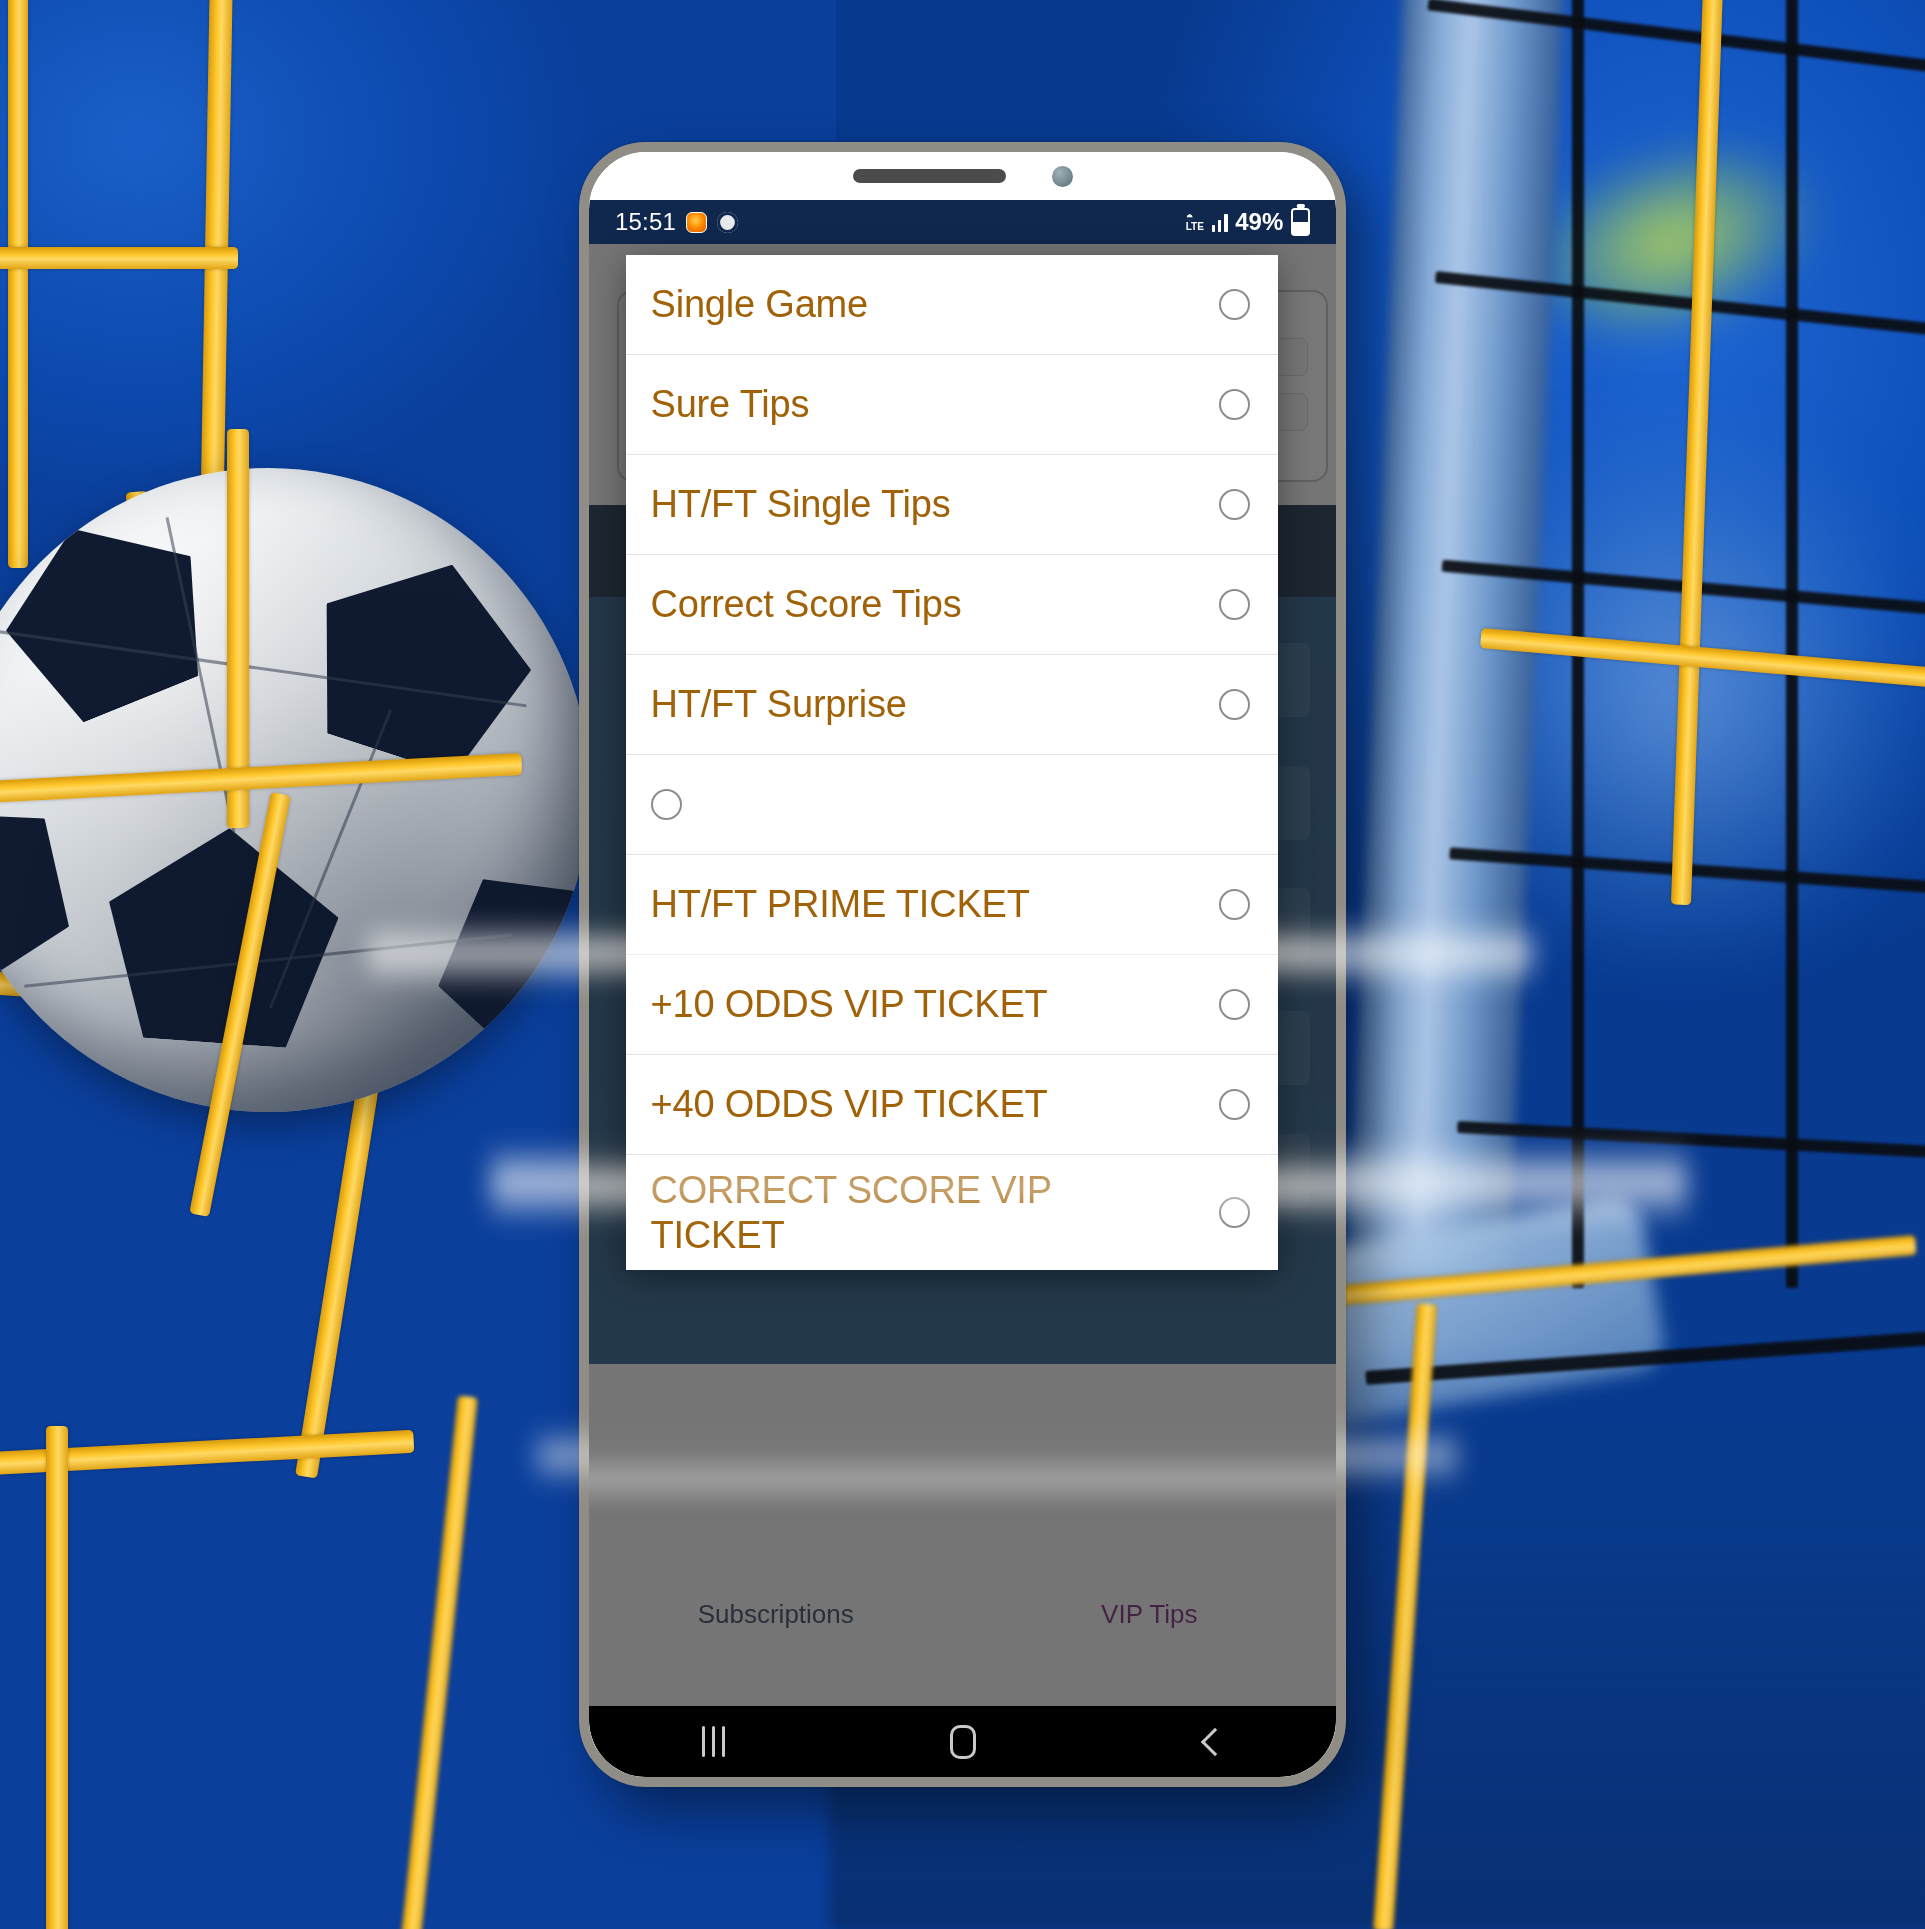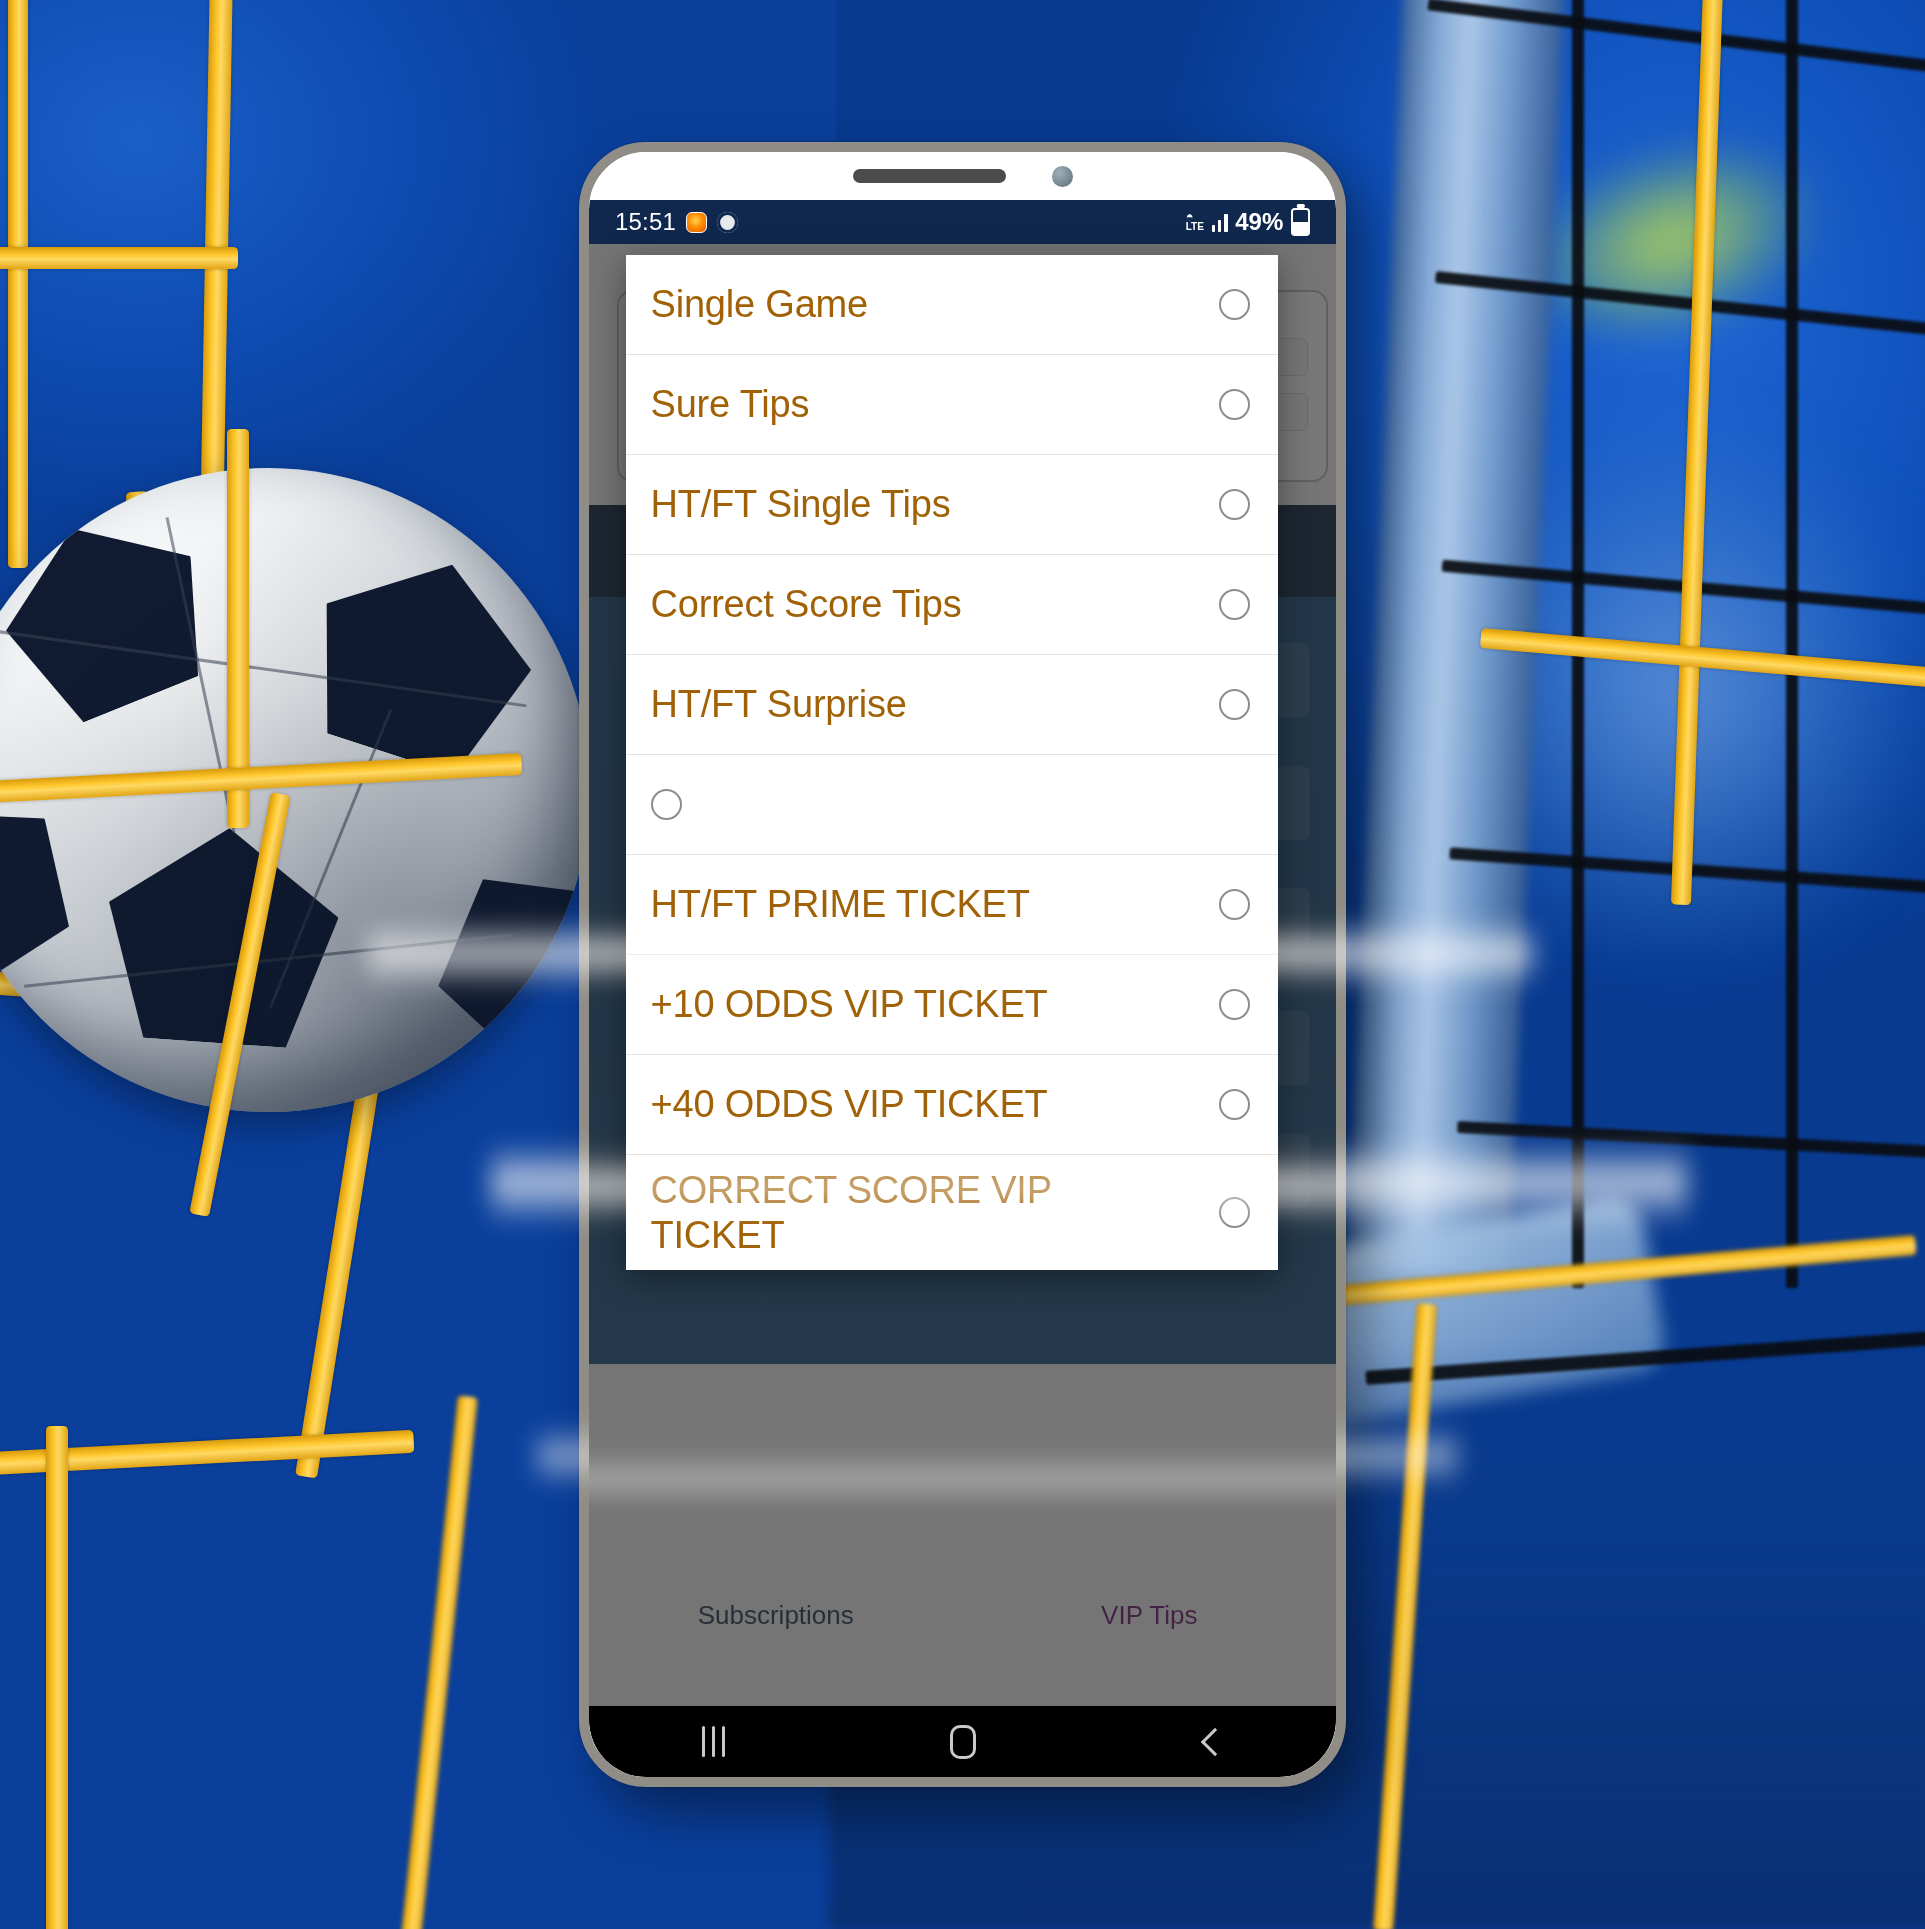--- a/index.html
+++ b/index.html
@@ -275,24 +275,23 @@
   }
   .app-chip {
     position: absolute;
     left: 46px;
     width: 675px; height: 74px;
     background: rgba(255,255,255,0.10);
     border-radius: 7.7px;
   }
   .tabbar {
     position: absolute;
-    left: 0; bottom: 73px;
+    left: 0; bottom: 52px;
     width: 100%; height: 74px;
     display: flex;
-    align-items: center;
   }
   .tabbar .tab {
     flex: 1;
     text-align: center;
     font-size: 26px;
     color: #253a55;
   }
   .tabbar .tab.active { color: #701a75; }
   .dim-overlay {
     position: absolute;

